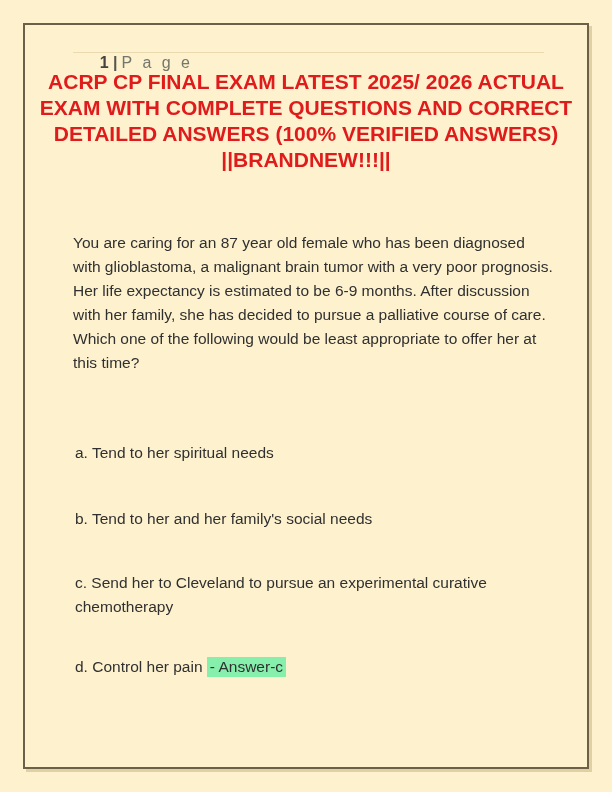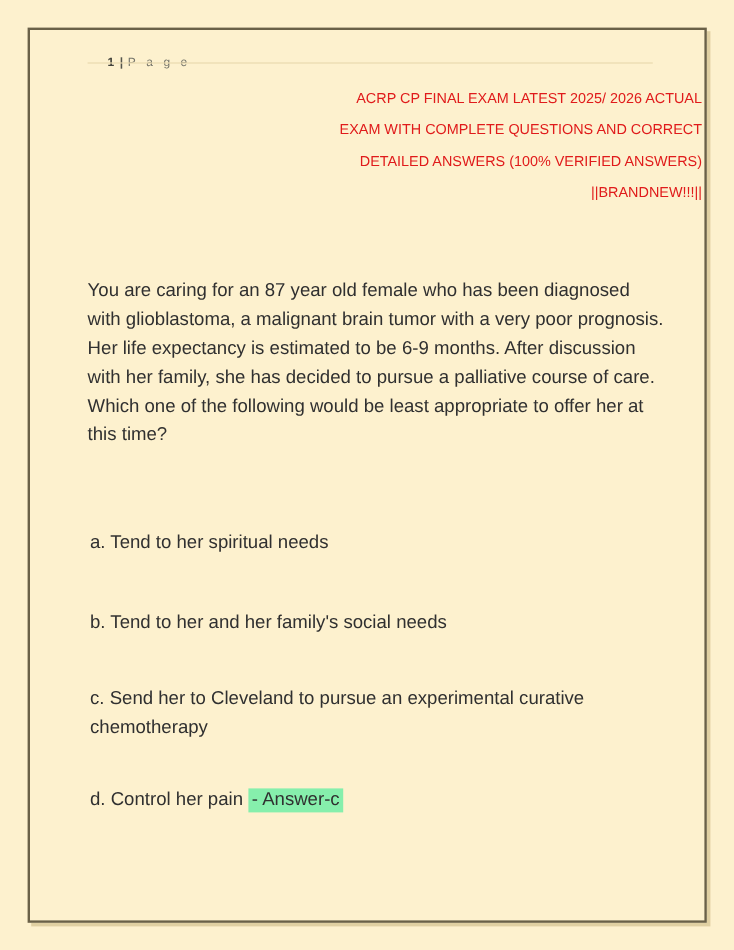--- a/index.html
+++ b/index.html
@@ -24,21 +24,21 @@
     position: absolute;
     left: 23px; top: 23px;
     width: 566px; height: 746px;
     border: 2px solid #6A6148;
     box-sizing: border-box;
     box-shadow: 3px 3px 0 #E0D0A2;
   }
   .header {
     position: absolute;
     left: 48px; top: 11px;
-    font-size: 10px;
+    font-size: 16px;
     color: #75756A;
     white-space: pre;
   }
   .header .pagenum {
     font-weight: bold;
     color: #44443C;
     letter-spacing: 0.5px;
   }
   .header .sep {
     color: #55554C;
@@ -52,23 +52,23 @@
   .header-rule {
     position: absolute;
     left: 48px; top: 27px;
     width: 471px; height: 0;
     border-top: 1px solid #EADAAE;
   }
   .title {
     position: absolute;
     left: 2px; top: 44px;
     width: 558px;
-    text-align: right;
-    font-weight: normal;
-    font-size: 12px;
+    text-align: center;
+    font-weight: bold;
+    font-size: 21px;
     line-height: 26px;
     color: #E01B1B;
   }
   .question {
     position: absolute;
     left: 48px; top: 206px;
     width: 480px;
     margin: 0;
     font-size: 15.5px;
     line-height: 24px;

